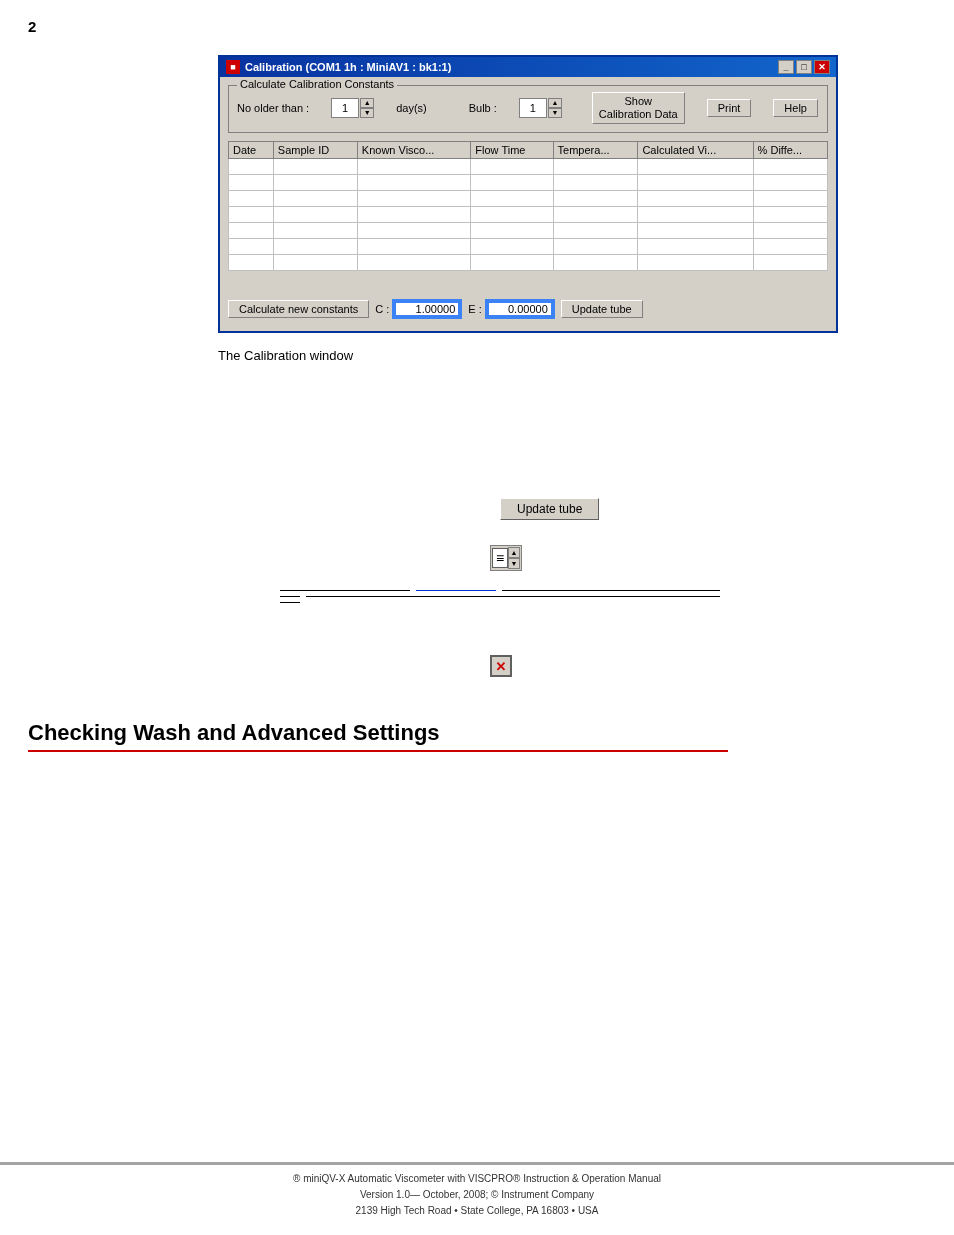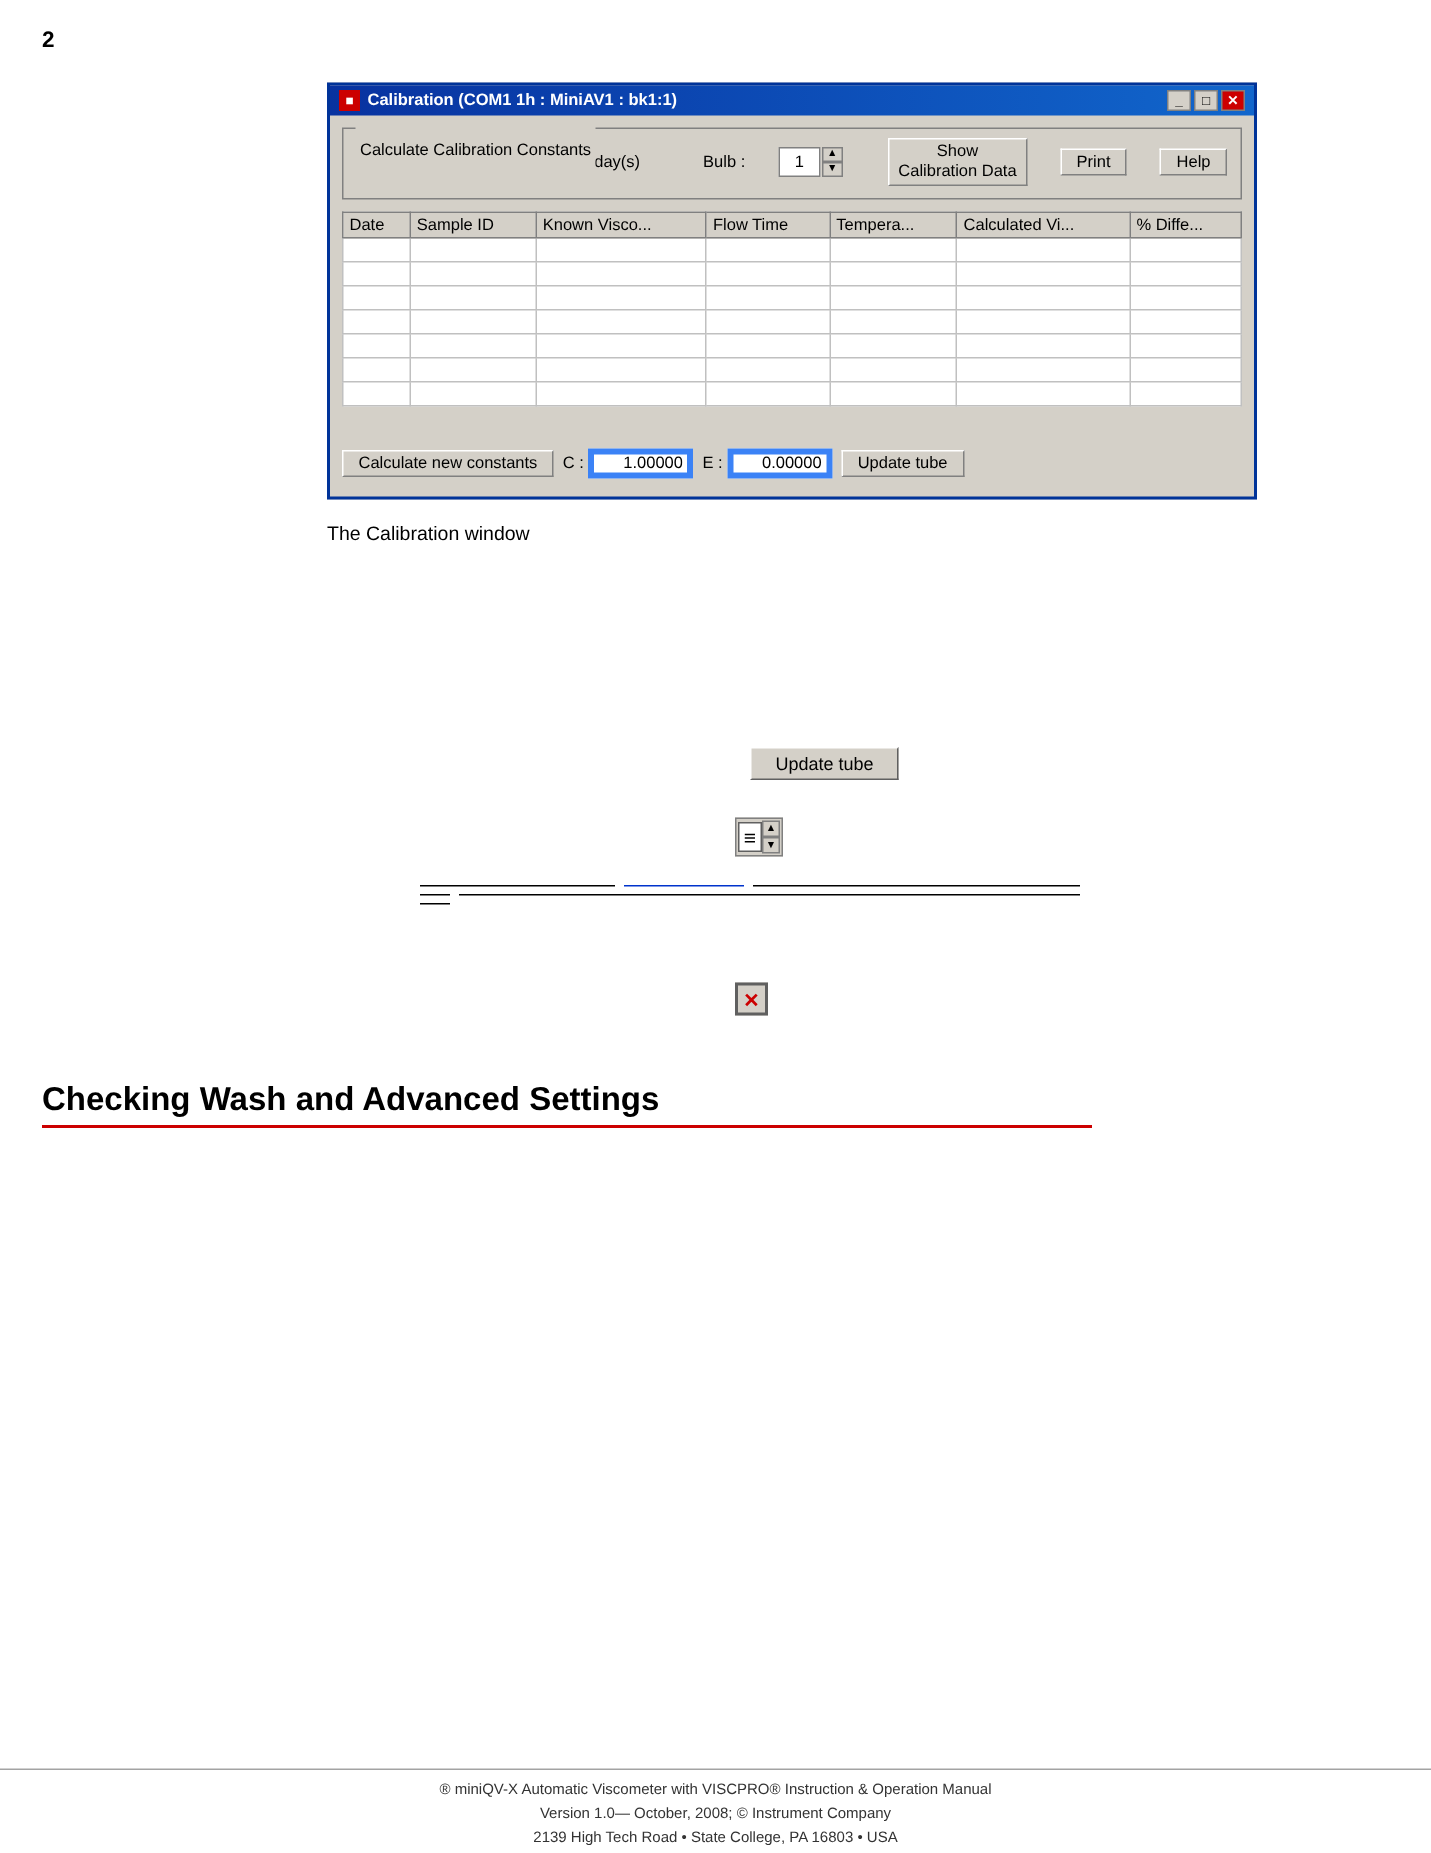--- a/index.html
+++ b/index.html
@@ -94,21 +94,21 @@
       padding: 6px 8px 8px 8px;
       margin-bottom: 8px;
       position: relative;
     }
 
     .group-box-label {
       position: absolute;
       top: -8px;
       left: 8px;
       background: #d4d0c8;
-      padding: 16px 3px;
+      padding: 0 3px;
       font-size: 11px;
     }
 
     .calc-row {
       display: flex;
       align-items: center;
       gap: 22px;
       flex-wrap: nowrap;
     }
 
@@ -303,27 +303,27 @@
       font-size: 22px;
       font-weight: bold;
       color: #000;
       border-bottom: 2px solid #cc0000;
       padding-bottom: 4px;
     }
 
     
     .footer {
       position: absolute;
-      bottom: 1px;
+      bottom: 16px;
       left: 0;
       width: 100%;
       text-align: center;
       font-size: 10px;
       color: #333;
-      border-top: 1px solid #a3a3a3;
+      border-top: 3px solid #a3a3a3;
       padding-top: 6px;
     }
 
     .footer-line {
       line-height: 1.6;
     }
   </style>
 </head>
 <body>
 

